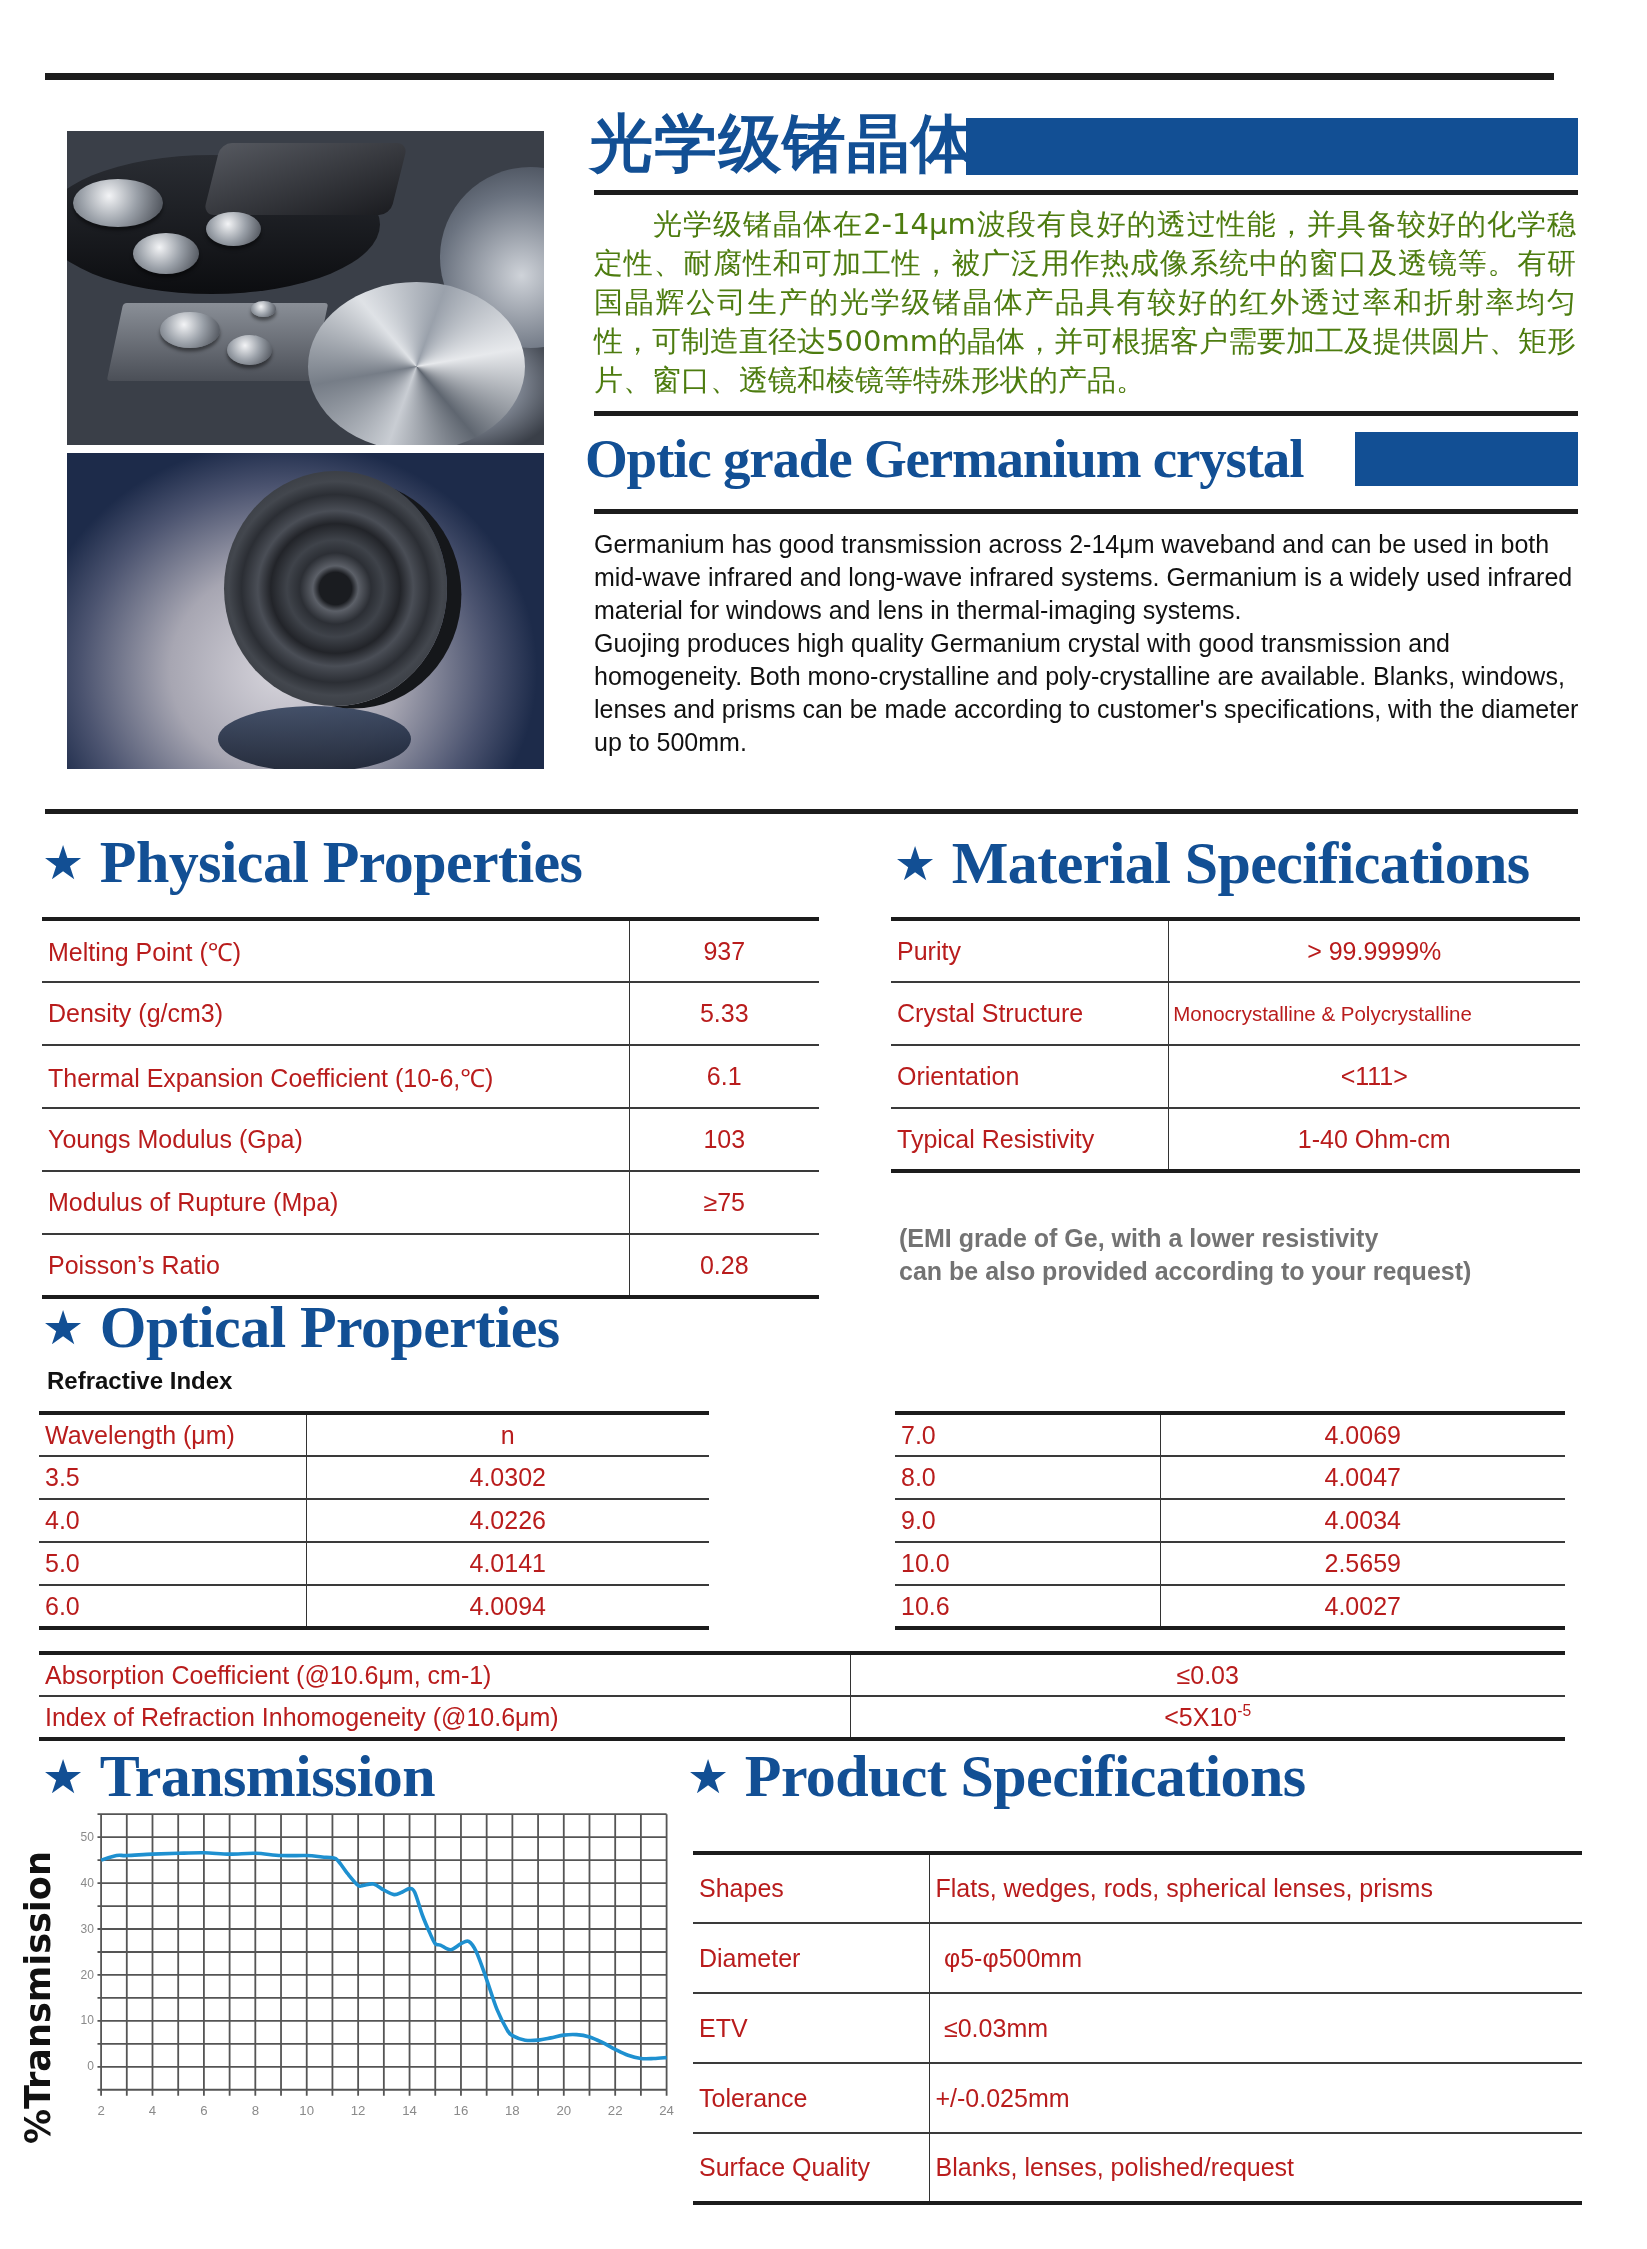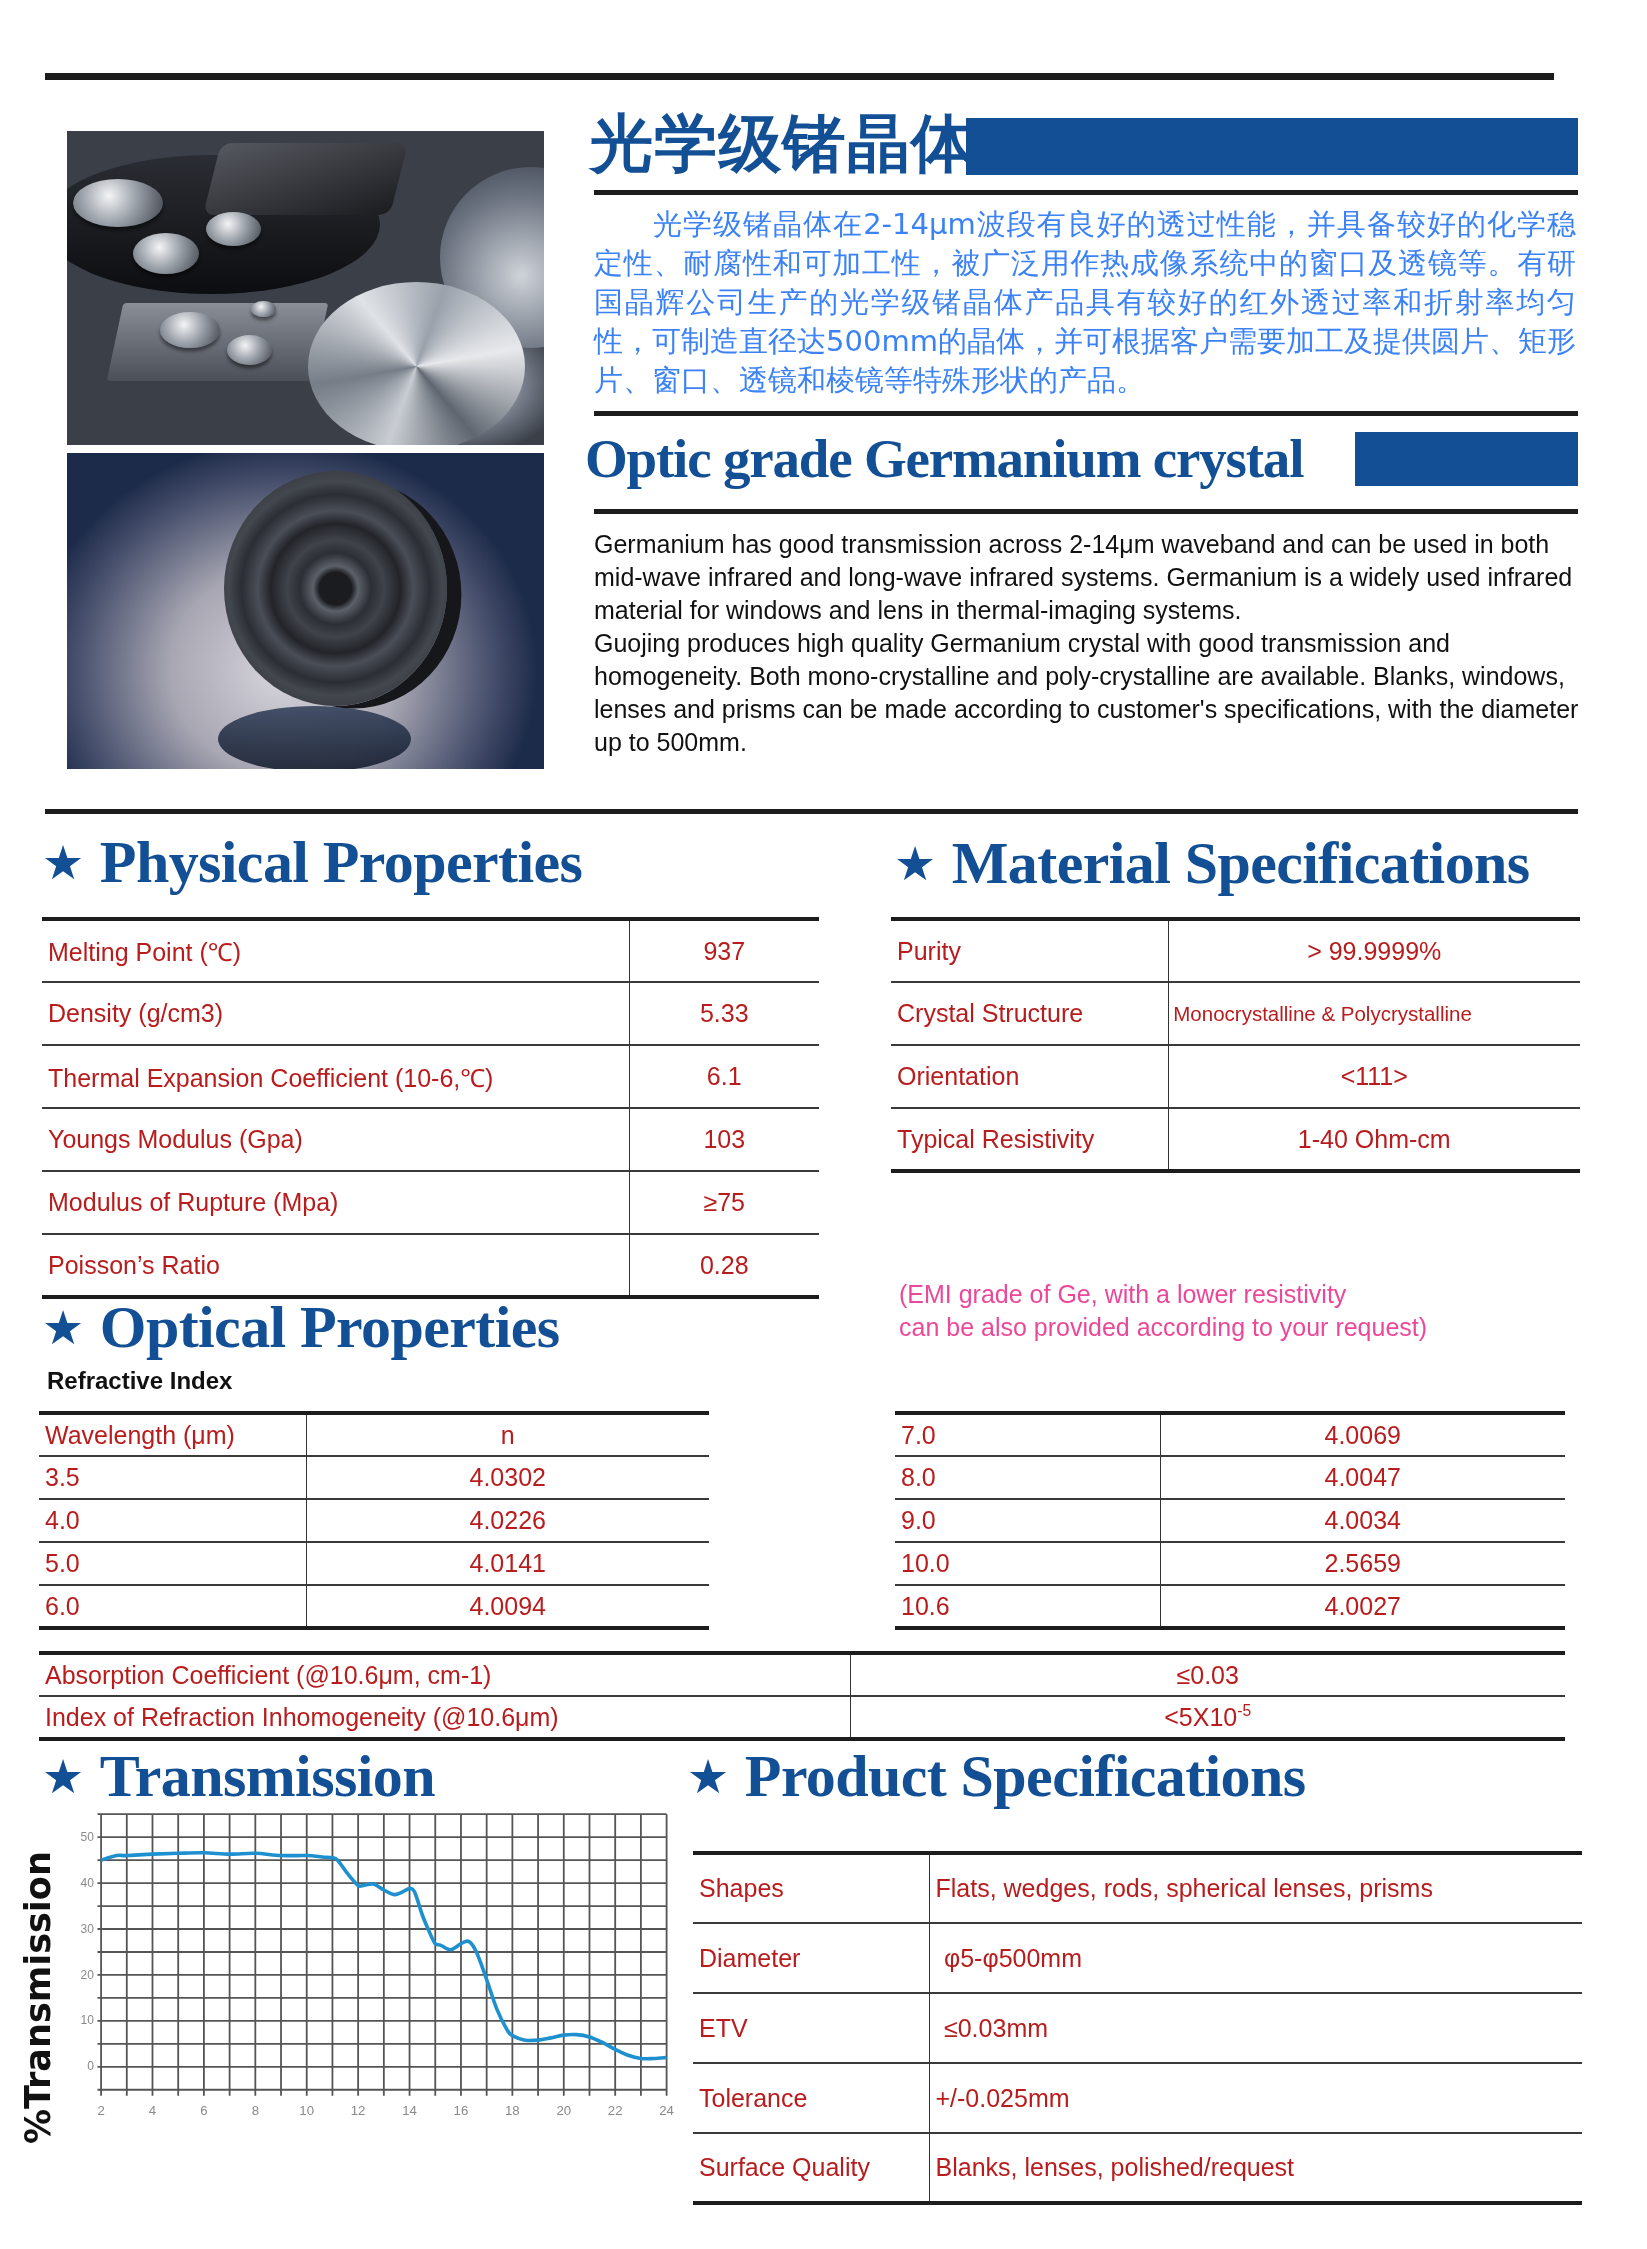--- a/index.html
+++ b/index.html
@@ -36,21 +36,21 @@
     background: radial-gradient(circle at 50% 50%, #1a1c20 0 10%, #5c6068 14%, #2c2f35 22%, #3f434a 30%, #222429 40%, #4a4e56 48%, #2b2e34 58%, #43474e 66%, #1e2024 100%);
     box-shadow: 18px 6px 0 -3.6px #15171a; }
   .photo-2 .reflect { position:absolute; left:151px; top:253px; width:193px; height:66px; border-radius:50%;
     background: linear-gradient(180deg,#2d3c57,#0f1727); opacity:.85; }
 
   
   .cn-title { left: 590px; top: 112px; font-size: 63px; font-weight: bold; color: #124f94; letter-spacing: 1.2px;
     font-family: "DejaVu Sans", sans-serif; line-height: 1; }
   .cn-bar { left: 966px; top: 118px; width: 612px; height: 57px; background: #124f94; }
   .cn-rule { left: 594px; top: 190px; width: 984px; height: 4.8px; }
-  .cn-body { left: 594px; top: 205px; width: 982px; font-size: 29px; line-height: 39px; color: #3b82f6;
+  .cn-body { left: 594px; top: 205px; width: 982px; font-size: 29px; line-height: 39px; color: #4d7c0f;
     font-family: "DejaVu Sans", sans-serif; text-align: justify; }
   .cn-body .indent { display:inline-block; width: 58px; }
   .cn-rule-2 { left: 594px; top: 411px; width: 984px; height: 4.8px; }
 
   
   .en-title { left: 585px; top: 431px; font-size: 55px; font-weight: bold; color: #124f94;
     font-family: "Liberation Serif", serif; line-height: 1; letter-spacing: -1.2px; }
   .en-bar { left: 1355px; top: 432px; width: 223px; height: 54px; background: #124f94; }
   .en-rule { left: 594px; top: 509px; width: 984px; height: 4.8px; }
   .en-body { left: 594px; top: 528px; width: 1000px; font-size: 25px; line-height: 33px; color: #111; }
@@ -74,21 +74,21 @@
 
   .phys { left: 42px; top: 917px; width: 777px; }
   .phys td { height: 63px; }
   .phys td.l { width: 587px; }
 
   .mat { left: 891px; top: 917px; width: 689px; }
   .mat td { height: 63px; }
   .mat td.l { width: 277px; }
   .mat td.v-small { font-size: 20.5px; text-align: left; padding-left: 4.8px; }
 
-  .mat-note { left: 899px; top: 1278px; font-size: 25px; font-weight: normal; line-height: 33px; color: #ec4899; }
+  .mat-note { left: 899px; top: 1222px; font-size: 25px; font-weight: bold; line-height: 33px; color: #737373; }
 
   .ri-label { left: 47px; top: 1367px; font-size: 24px; font-weight: bold; color: #111; }
   .ri-a { left: 39px; top: 1411px; width: 670px; }
   .ri-b { left: 895px; top: 1411px; width: 670px; }
   .ri-a td, .ri-b td { height: 43px; font-size: 25px; }
   .ri-a td.l { width: 267px; margin-top: 48px; }
   .ri-b td.l { width: 265px; }
   .ri-b tr:first-child td { border-top: 4.2px solid #1c1c1c; }
 
   .abs-tbl { left: 39px; top: 1651px; width: 1526px; }

